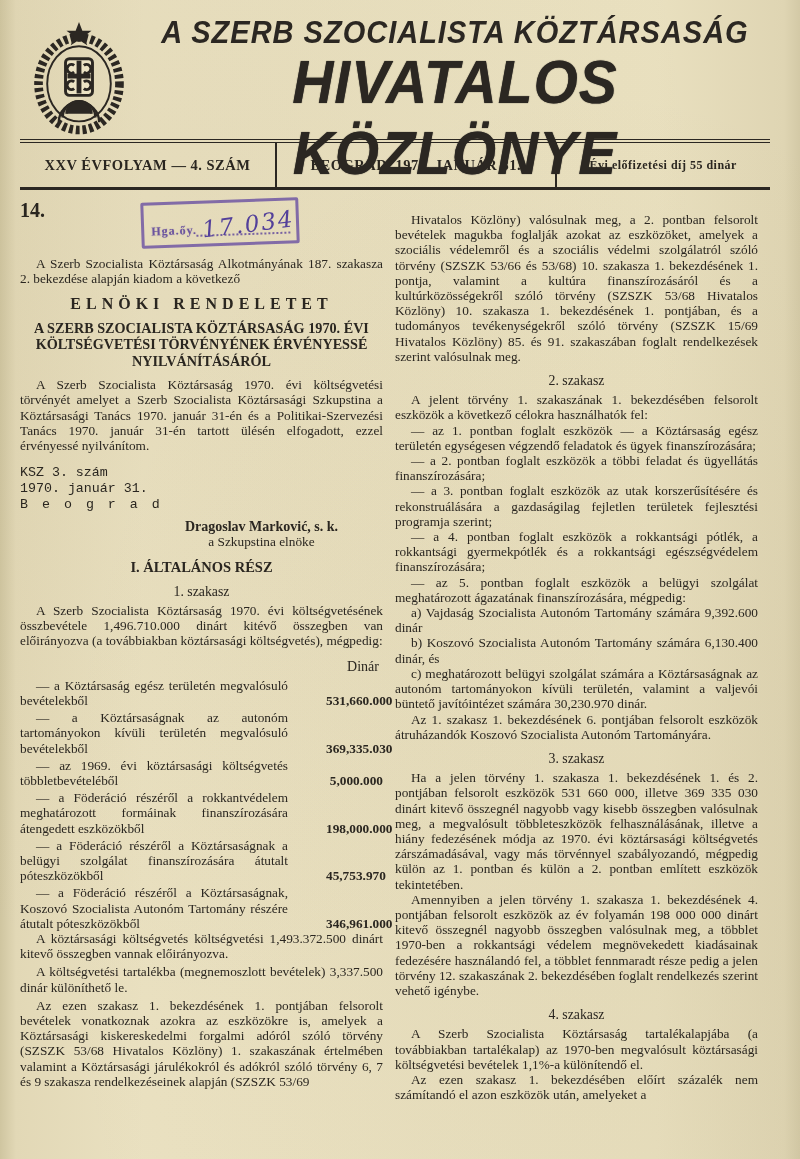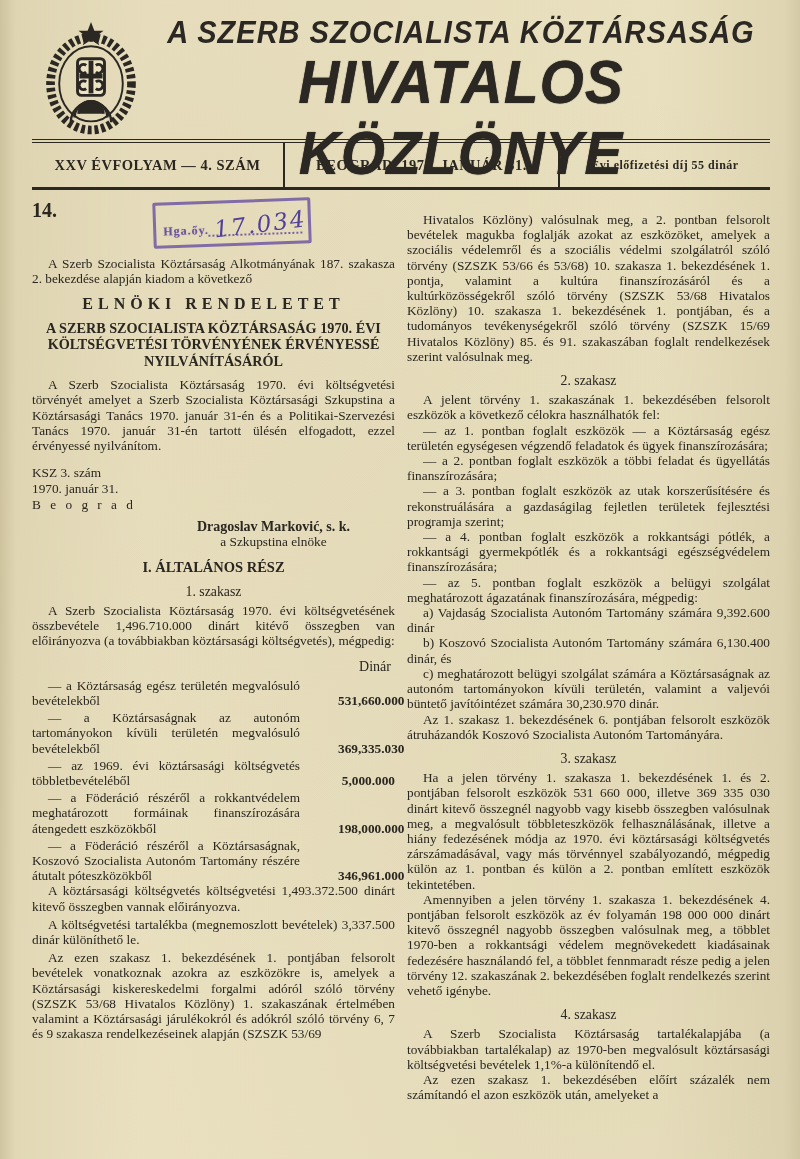--- a/index.html
+++ b/index.html
@@ -9,21 +9,21 @@
     margin:0 auto;
     overflow:hidden;
     color:#2a2620;
     font-family:"Liberation Serif", serif;
     background-color:#e7debd;
     background-image:
       radial-gradient(ellipse at 25% 20%, rgba(125,105,60,0.05), transparent 60%),
       radial-gradient(ellipse at 75% 75%, rgba(125,105,60,0.06), transparent 65%),
       linear-gradient(90deg,#cfc5a0 0%,#e2d8b6 2%,#eae1c1 18%,#e9e0bf 82%,#dfd5b3 98%,#d3c9a6 100%);
   }
-  .inner{position:absolute;left:32px;right:30px;top:0;}
+  .inner{position:absolute;left:20px;right:30px;top:0;}
 
   
   .masthead{position:relative;height:135px;}
   .emblem{position:absolute;left:6px;top:20px;}
   .mast-titles{padding-left:120px;text-align:center;}
   .mast-line1{
     padding-top:16px;
     font-family:"Liberation Sans", sans-serif;
     font-weight:bold;font-style:italic;
     font-size:29px;letter-spacing:1px;
@@ -95,21 +95,21 @@
     letter-spacing:5px;margin:10px 0 8px;
   }
   .h-bold{
     text-align:center;font-weight:bold;font-size:14.2px;
     line-height:16.5px;margin:8px 4px 8px;
   }
   .h-part{text-align:center;font-weight:bold;font-size:14.5px;margin:10px 0 8px;}
   .h-section{text-align:center;font-size:13.8px;margin:9px 0 4px;text-indent:0 !important;}
 
   .refs{margin-top:12px;}
-  .refs div{line-height:16px;}
+  .refs div{line-height:16px;font-family:Liberation Mono, monospace;}
   .ref-place{letter-spacing:3px;}
   .signature{margin-top:6px;text-align:center;padding-left:120px;}
   .sig-name{font-weight:bold;font-size:14px;}
   .sig-title{font-size:13.3px;}
 
   .dinar-label{text-align:right;padding-right:4px;font-size:14px;margin:10px 0 4px;}
   .budget{margin:0;}
   .budget-row{display:flex;align-items:flex-end;margin-top:2px;gap:38px;}
   .budget-text{flex:0 0 268px;width:268px;text-indent:16px;text-align:justify;}
   .budget-amount{flex:1 1 auto;text-align:right;font-weight:bold;white-space:nowrap;padding-bottom:0;}
@@ -208,20 +208,24 @@
           </div>
           <div class="budget-row">
             <div class="budget-text">— az 1969. évi köztársasági költségvetés többletbevételéből</div>
             <div class="budget-amount">5,000.000</div>
           </div>
           <div class="budget-row">
             <div class="budget-text">— a Föderáció részéről a rokkantvédelem meghatározott formáinak finanszírozására átengedett eszközökből</div>
             <div class="budget-amount">198,000.000</div>
           </div>
           <div class="budget-row">
+            <div class="budget-text">— a Föderáció részéről a Köztársaságnak a belügyi szolgálat finanszírozására átutalt póteszközökből</div>
+            <div class="budget-amount">45,753.970</div>
+          </div>
+          <div class="budget-row">
             <div class="budget-text">— a Föderáció részéről a Köztársaságnak, Koszovó Szocialista Autonóm Tartomány részére átutalt póteszközökből</div>
             <div class="budget-amount">346,961.000</div>
           </div>
         </div>
 
         <p class="mt6">A köztársasági költségvetés költségvetési 1,493.372.500 dinárt kitevő összegben vannak előirányozva.</p>
         <p class="nz">A költségvetési tartalékba (megnemoszlott bevételek) 3,337.500 dinár különíthető le.</p>
         <p class="nz">Az ezen szakasz 1. bekezdésének 1. pontjában felsorolt bevételek vonatkoznak azokra az eszközökre is, amelyek a Köztársasági kiskereskedelmi forgalmi adóról szóló törvény (SZSZK 53/68 Hivatalos Közlöny) 1. szakaszának értelmében valamint a Köztársasági járulékokról és adókról szóló törvény 6, 7 és 9 szakasza rendelkezéseinek alapján (SZSZK 53/69</p>
       </div>
 

